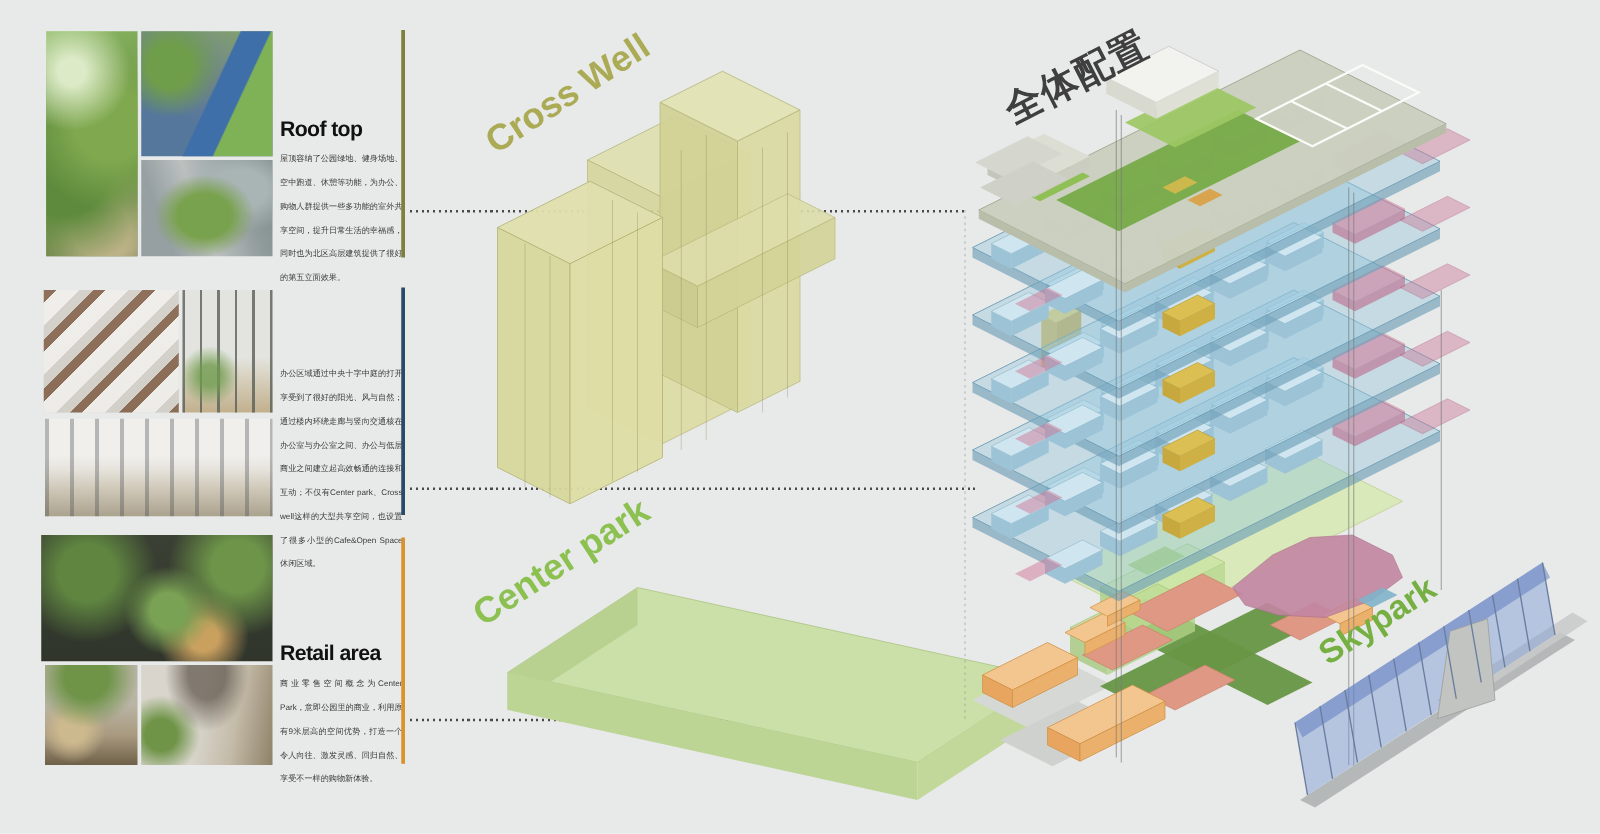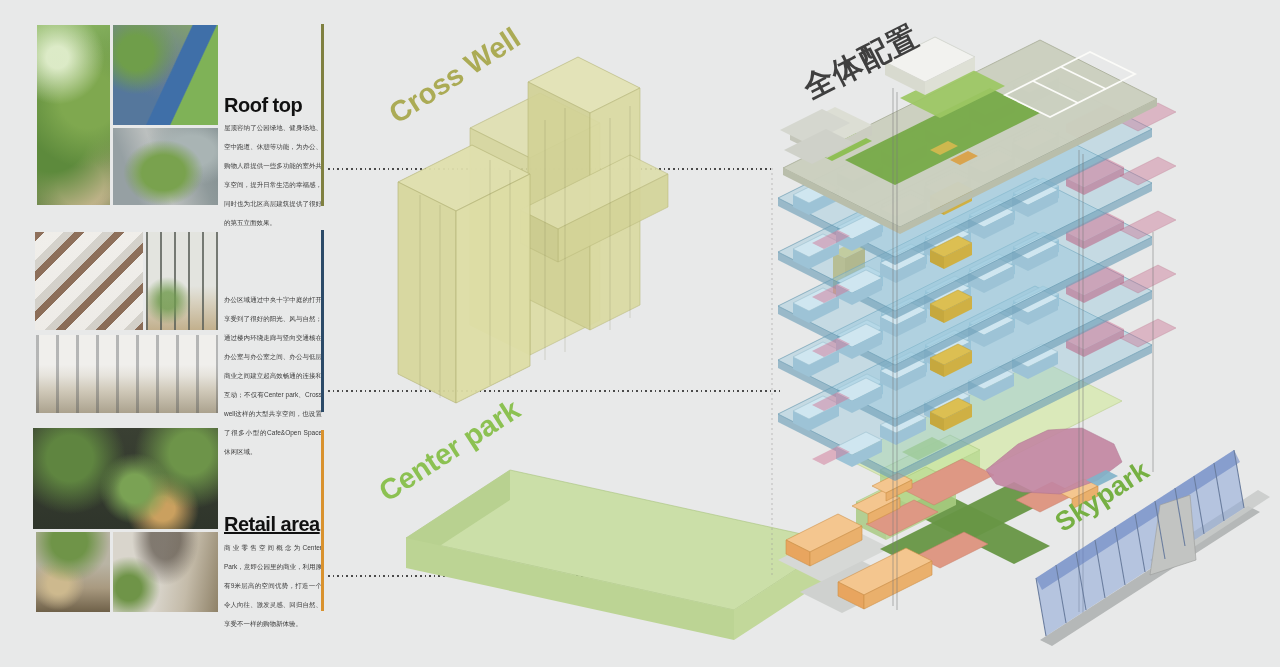--- a/index.html
+++ b/index.html
@@ -1,19 +1,19 @@
 <!DOCTYPE html>
 <html><head>
 <meta charset="utf-8">
 <style>
   html,body{margin:0;padding:0;}
   body{font-family:"Liberation Sans",sans-serif;}
   #board{position:relative;width:1280px;height:667px;background:#e8e9e9;overflow:hidden;}
   .ph{position:absolute;background-color:#9aa39a;background-size:cover;}
-  .sec-title{position:absolute;left:224px;width:110px;font-weight:bold;font-size:20px;
+  .sec-title{position:absolute;left:224px;width:110px;font-weight:bold;font-size:17px;
     letter-spacing:-0.5px;color:#111;line-height:1;}
   .sec-body{position:absolute;left:224px;width:98px;font-size:6.5px;line-height:19px;
     color:#3a3a3a;text-align:justify;}
   .accent-bar{position:absolute;left:321px;width:3px;}
   .dotline{position:absolute;height:2px;
     background-image:repeating-linear-gradient(90deg,#4a4a4a 0 1.6px,transparent 1.6px 4.6px);}
   .diag-label{position:absolute;font-weight:bold;white-space:nowrap;transform-origin:left center;}
   #lbl-crosswell{left:392px;top:100px;font-size:29px;color:#abab55;transform:rotate(-33deg);}
   #lbl-centerpark{left:382px;top:478px;font-size:29px;color:#8cc152;transform:rotate(-33deg);}
   #lbl-overall{left:806px;top:70px;font-size:30px;color:#3f3f3f;letter-spacing:1px;transform:rotate(-27deg);}
@@ -70,21 +70,21 @@
   <div class="ph" id="ph-o1"></div>
   <div class="ph" id="ph-o2"></div>
   <div class="ph" id="ph-o3"></div>
   <div class="ph" id="ph-t1"></div>
   <div class="ph" id="ph-t2"></div>
   <div class="ph" id="ph-t3"></div>
 
   <div class="sec-title" style="top:95px;">Roof top</div>
   <div class="sec-body" style="top:118px;">屋顶容纳了公园绿地、健身场地、空中跑道、休憩等功能，为办公、购物人群提供一些多功能的室外共享空间，提升日常生活的幸福感，同时也为北区高层建筑提供了很好的第五立面效果。</div>
   <div class="sec-body" style="top:290px;">办公区域通过中央十字中庭的打开享受到了很好的阳光、风与自然；通过楼内环绕走廊与竖向交通核在办公室与办公室之间、办公与低层商业之间建立起高效畅通的连接和互动；不仅有Center park、Cross well这样的大型共享空间，也设置了很多小型的Cafe&amp;Open Space休闲区域。</div>
-  <div class="sec-title" style="top:514px;text-decoration:underline;">Retail area</div>
+  <div class="sec-title" style="top:514px;">Retail area</div>
   <div class="sec-body" style="top:538px;">商业零售空间概念为Center Park，意即公园里的商业，利用原有9米层高的空间优势，打造一个令人向往、激发灵感、回归自然、享受不一样的购物新体验。</div>
 
   <div class="accent-bar" style="top:24px;height:182px;background:#7f8040;"></div>
   <div class="accent-bar" style="top:230px;height:182px;background:#2b4a68;"></div>
   <div class="accent-bar" style="top:430px;height:181px;background:#d9922e;"></div>
 
   <div class="dotline" style="left:328px;top:168px;width:446px;"></div>
   <div class="dotline" style="left:328px;top:390px;width:452px;"></div>
   <div class="dotline" style="left:328px;top:575px;width:446px;"></div>
 

